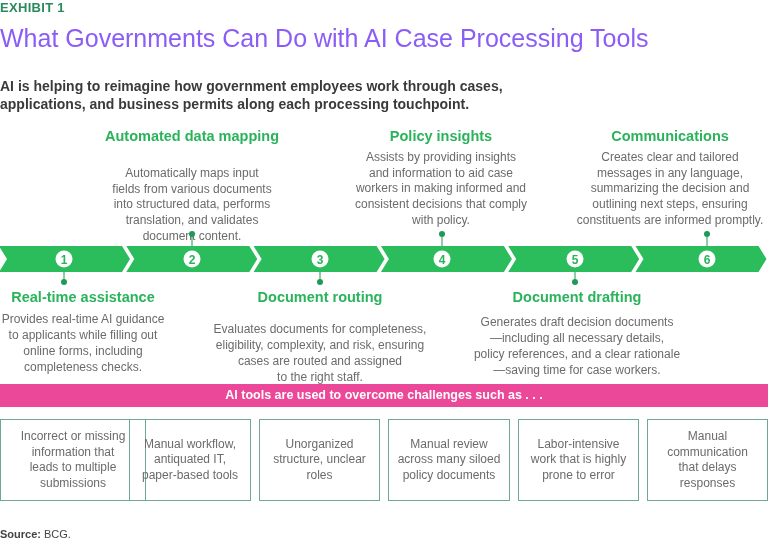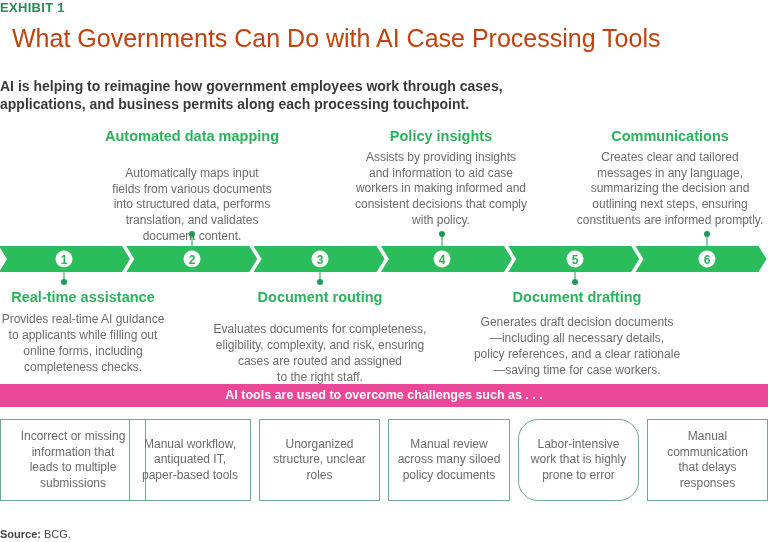--- a/index.html
+++ b/index.html
@@ -1,20 +1,20 @@
 <!DOCTYPE html>
 <html><head>
 <meta charset="utf-8">
 <style>
   html, body { margin: 0; padding: 0; background: #ffffff; }
   body { width: 768px; height: 542px; position: relative; overflow: hidden;
          font-family: "Liberation Sans", sans-serif; color: #444; }
   .abs { position: absolute; }
   .exhibit { left: 0; top: 0; font-size: 13px; font-weight: bold; color: #2a8a5e; letter-spacing: 0.3px; line-height: 16px; }
-  .title { left: 12px; top: 22px; font-size: 25px; font-weight: normal; color: #c2410c; line-height: 32px; white-space: nowrap; }
+  .title { left: 0; top: 22px; font-size: 25px; font-weight: normal; color: #8b5cf6; line-height: 32px; white-space: nowrap; }
   .subtitle { left: 0; top: 77px; width: 560px; font-size: 14px; font-weight: bold; color: #3a3a3a; line-height: 18px; white-space: pre-line; }
   .step-title { font-size: 14.5px; font-weight: bold; color: #2bb35c; line-height: 18px; text-align: center; white-space: nowrap; }
   .step-desc { font-size: 12px; color: #6b6b6b; line-height: 15.7px; text-align: center; white-space: pre-line; }
   .step { position: absolute; }
   #flow { position: absolute; left: 0; top: 226px; }
   .challenge-bar { left: 0; top: 384px; width: 768px; height: 23px; background: #ec4899; color: #fff;
                    font-size: 12.5px; font-weight: bold; text-align: center; line-height: 23px; }
   .challenges { left: 0; top: 419px; width: 768px; height: 84px; }
   .box { position: absolute; top: 0; height: 82px; border: 1px solid #6fa894; box-sizing: border-box;
          display: flex; align-items: center; justify-content: center; text-align: center;
@@ -124,21 +124,21 @@
 submissions</div>
   <div class="box" style="left:129px; width:122px;">Manual workflow,
 antiquated IT,
 paper-based tools</div>
   <div class="box" style="left:259px; width:121px;">Unorganized
 structure, unclear
 roles</div>
   <div class="box" style="left:388px; width:122px;">Manual review
 across many siloed
 policy documents</div>
-  <div class="box" style="left:518px; width:121px;border-radius:20px;">Labor-intensive
+  <div class="box" style="left:518px; width:121px;">Labor-intensive
 work that is highly
 prone to error</div>
   <div class="box" style="left:647px; width:121px;">Manual
 communication
 that delays
 responses</div>
 </div>
 
 <div class="abs source">
   <b>Source:</b>

